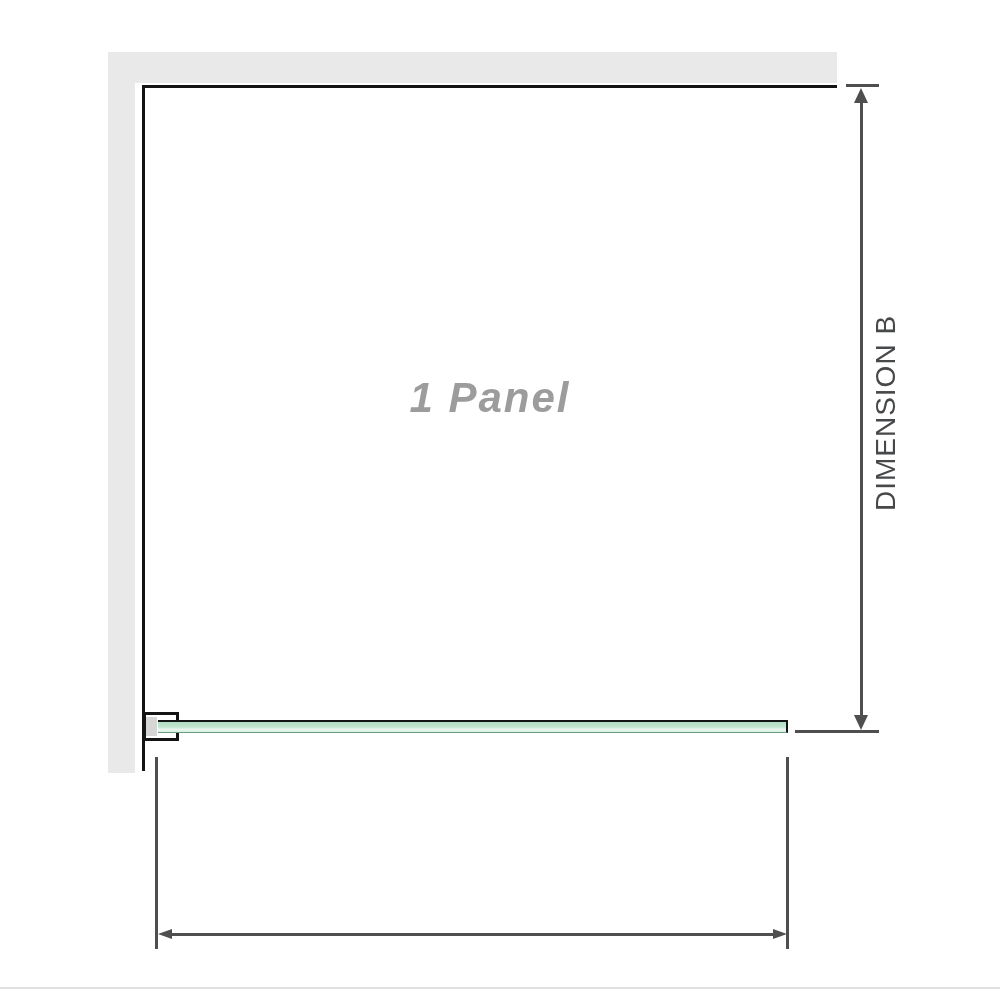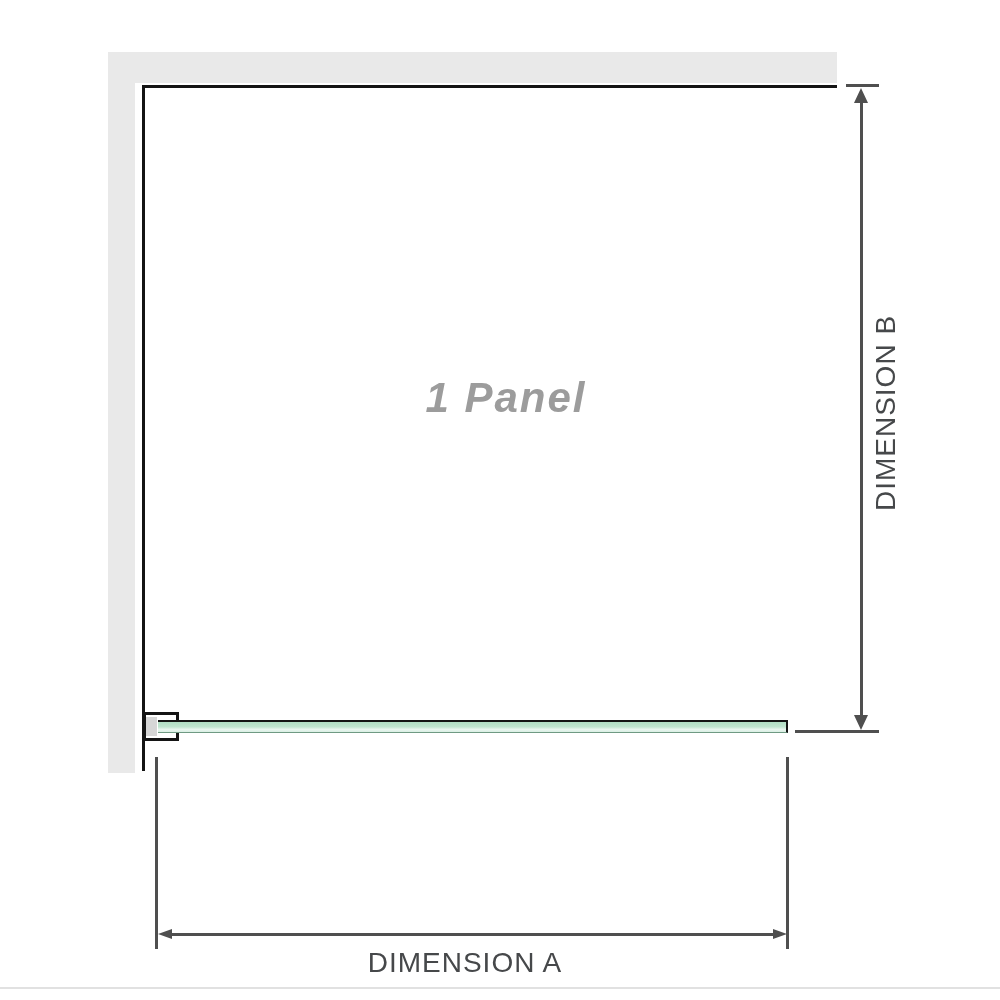--- a/index.html
+++ b/index.html
@@ -35,21 +35,20 @@
 
   
   .panel-label {
     left: 143px; top: 374px; width: 694px;
     text-align: center;
     font-size: 42px;
     font-style: italic;
     font-weight: 700;
     letter-spacing: 2px;
     color: var(--panel-text, #9c9c9c);
-    margin-left: 16px;
   }
 
   
   .bracket {
     left: 143px; top: 712px; width: 36px; height: 29px;
     box-sizing: border-box;
     border: 3px solid var(--outline, #141414);
     background: #ffffff;
     z-index: 2;
   }
@@ -157,17 +156,16 @@
   <div class="abs dim dim-b-line"></div>
   <div class="abs arrow arrow-up"></div>
   <div class="abs arrow arrow-down"></div>
   <div class="abs dim-label dim-label-b">DIMENSION B</div>
 
   <div class="abs dim ext-a-left"></div>
   <div class="abs dim ext-a-right"></div>
   <div class="abs dim dim-a-line"></div>
   <div class="abs arrow arrow-left"></div>
   <div class="abs arrow arrow-right"></div>
-  <div class="abs dim-label dim-label-a">DIMENSION A</div>
 
   <div class="abs bottom-divider"></div>
 
 </div>
 
 </body></html>

